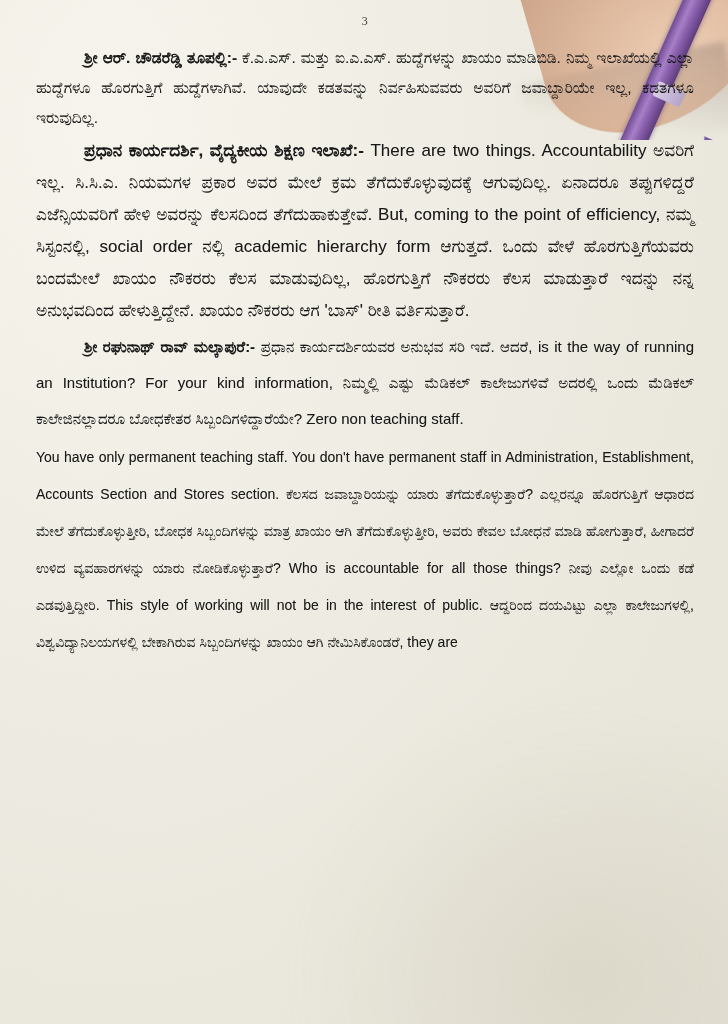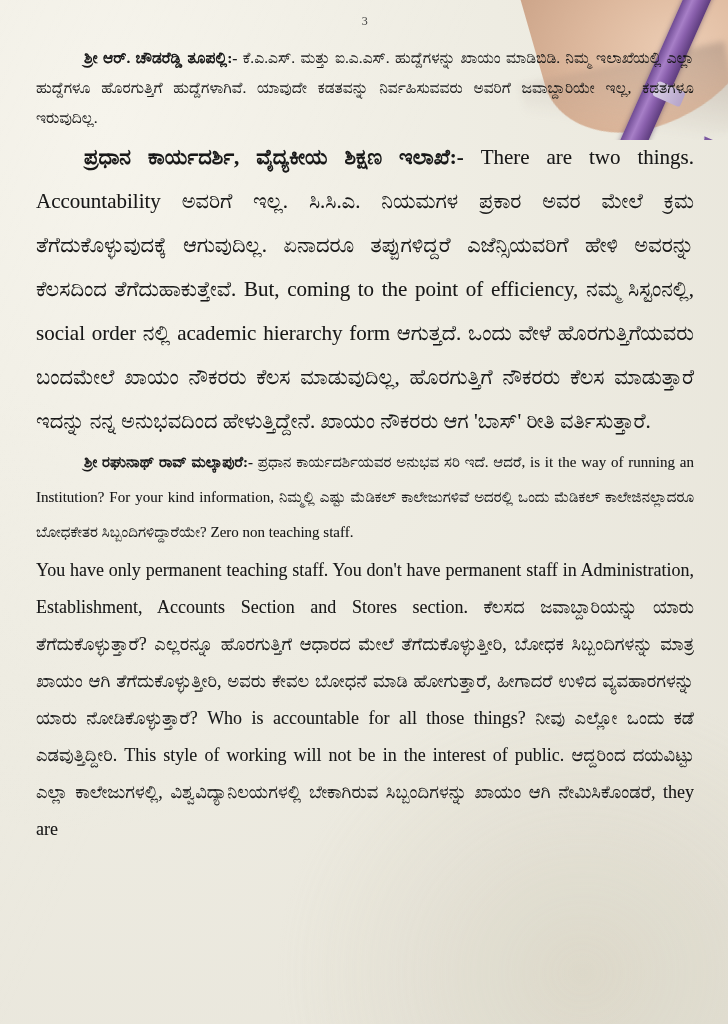--- a/index.html
+++ b/index.html
@@ -120,32 +120,32 @@
 
   p.para {
     margin: 0 0 2px 0;
     color: #181818;
     text-align: justify;
     text-justify: inter-word;
   }
 
   
   .s1 { font-size: 15.5px; line-height: 30px; }
-  .s2 { font-size: 21px; line-height: 44px; }
+  .s2 { font-size: 17px; line-height: 32px; }
   .s3 { font-size: 15px;   line-height: 35px; }
-  .s4 { font-size: 18px; line-height: 37px; }
+  .s4 { font-size: 14px; line-height: 37px; }
 
   .indent { text-indent: 48px; }
   .gap-sm { margin-top: 10px; }
   .gap-md { margin-top: 16px; }
 
   b.speaker {
     font-weight: 700;
   }
-  .kn { font-family: Liberation Serif, serif; }
+  .kn { font-family: Liberation Sans, sans-serif; }
 
   
   .para { text-shadow: 0 0 .3px rgba(20,20,20,.25); }
 </style>
 </head>
 <body>
 
 <div id="page">
 
   <div id="corner-artifact">

